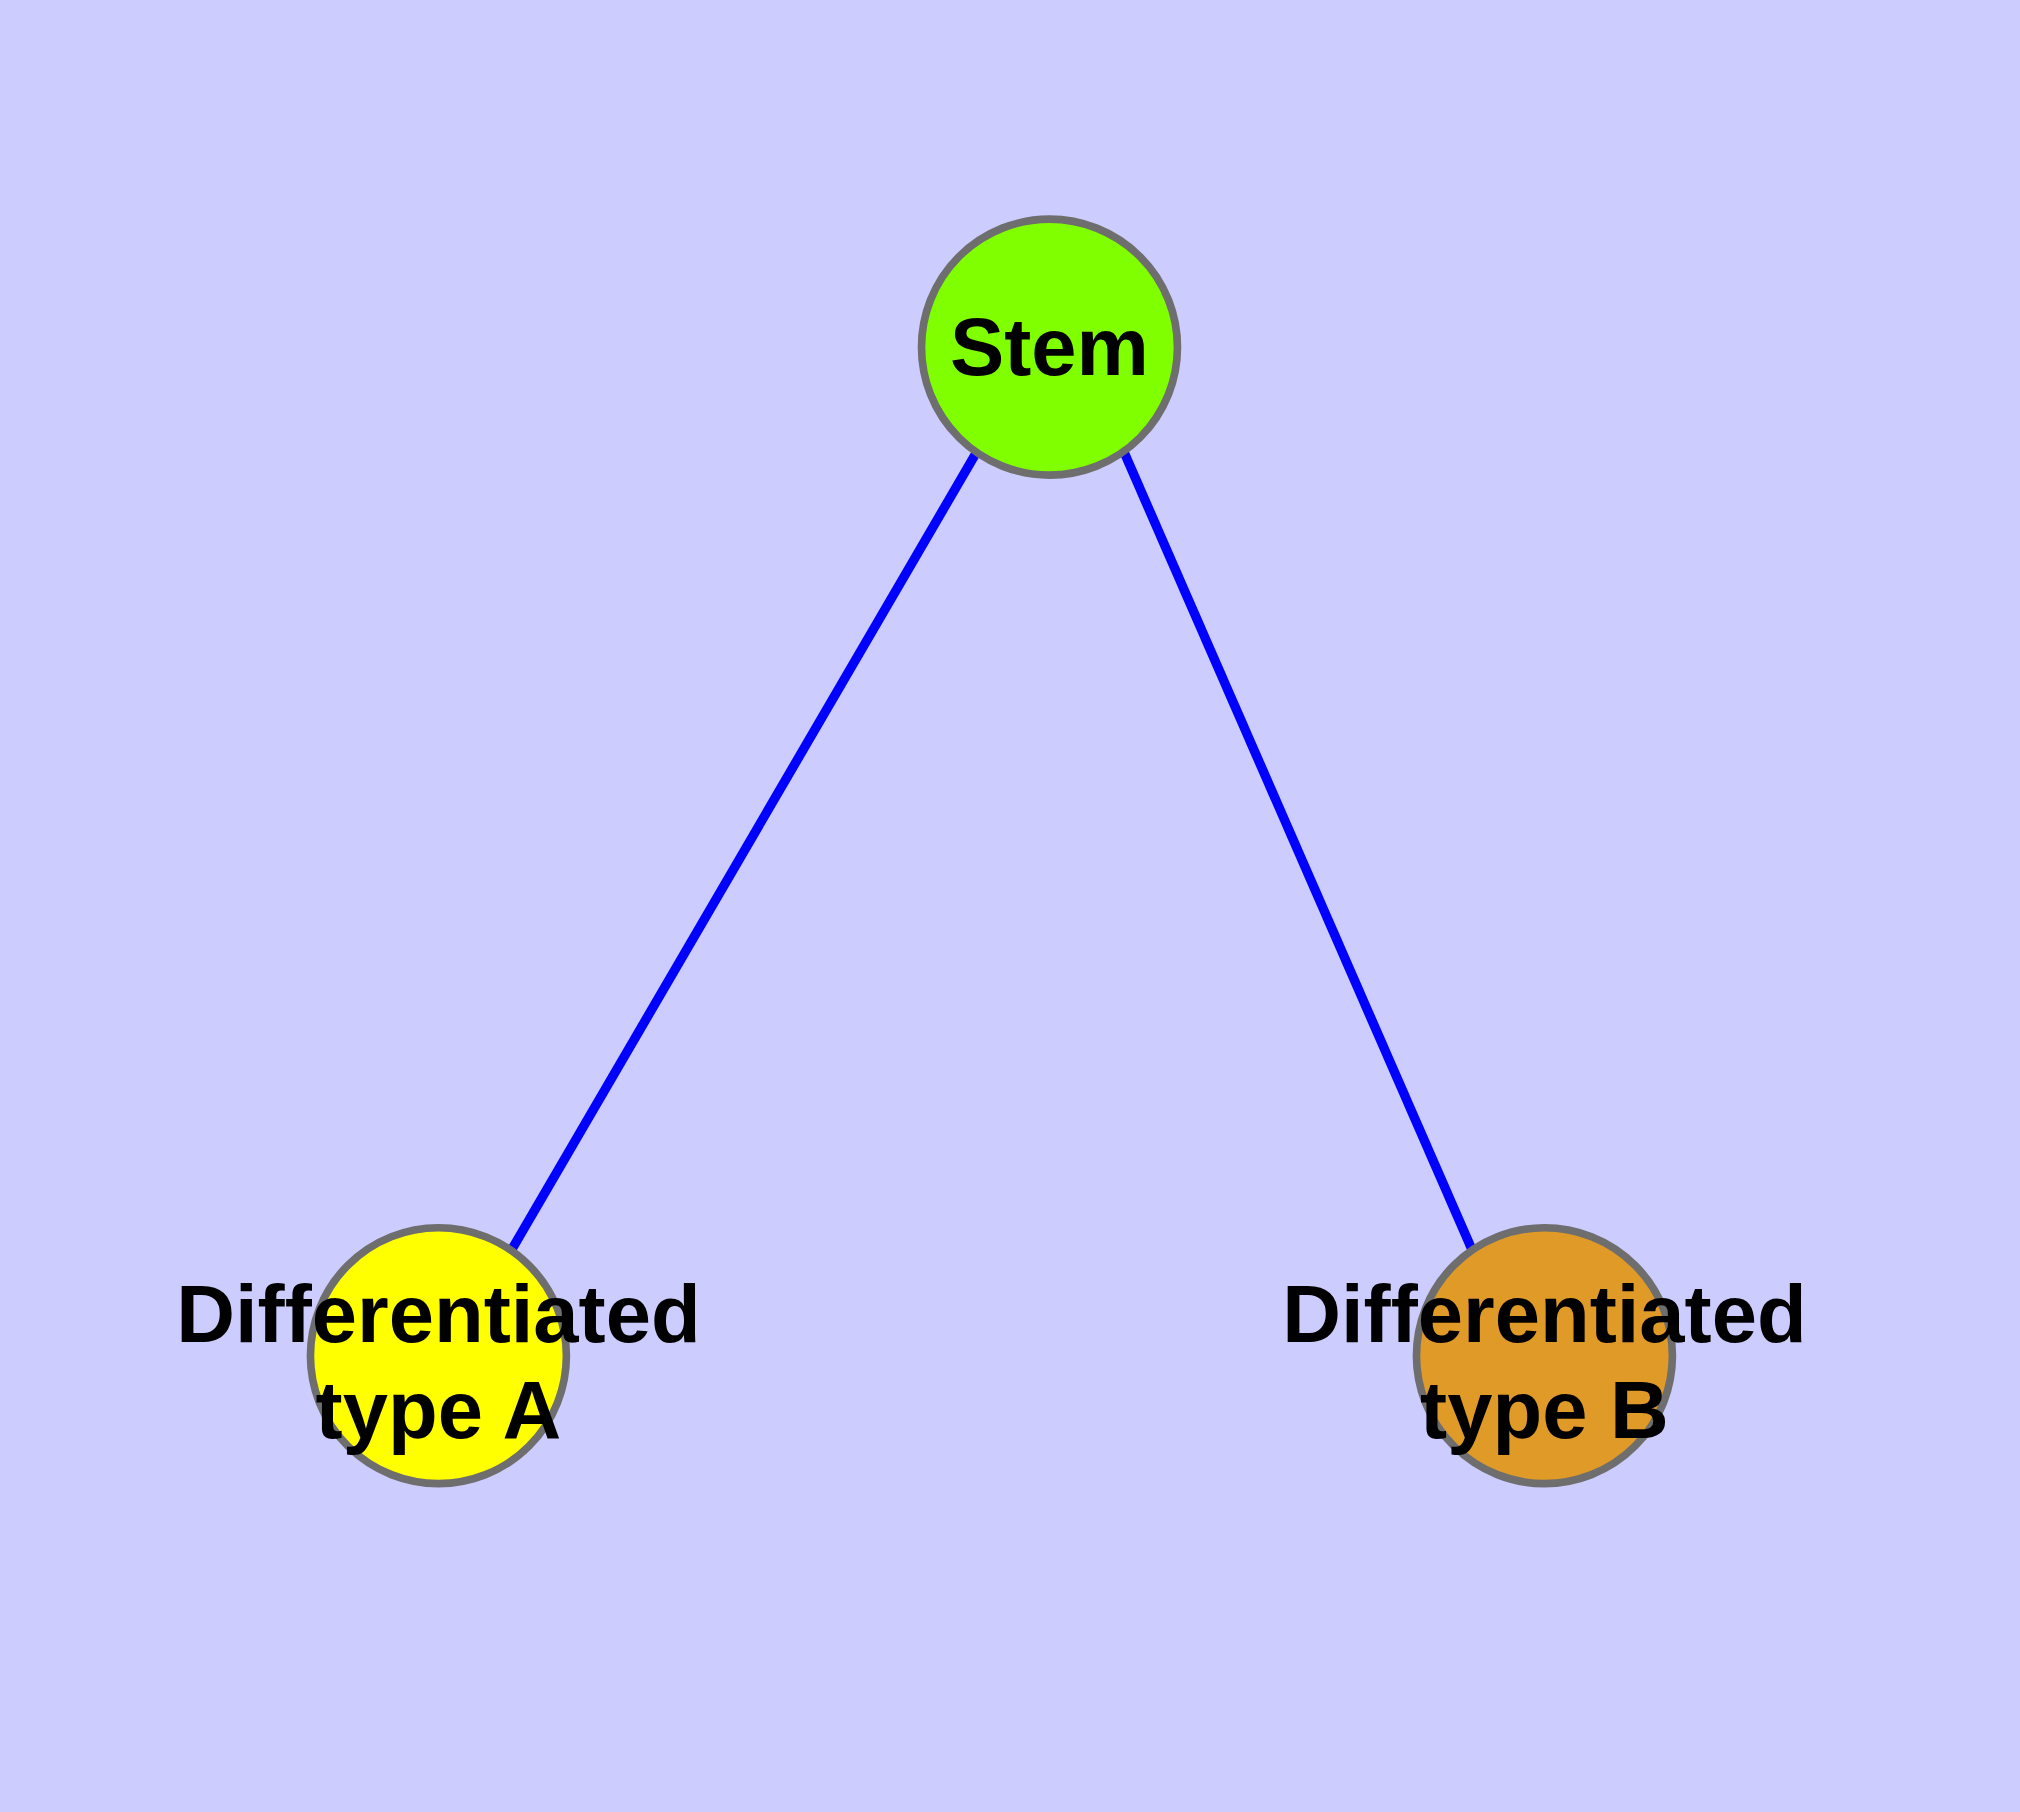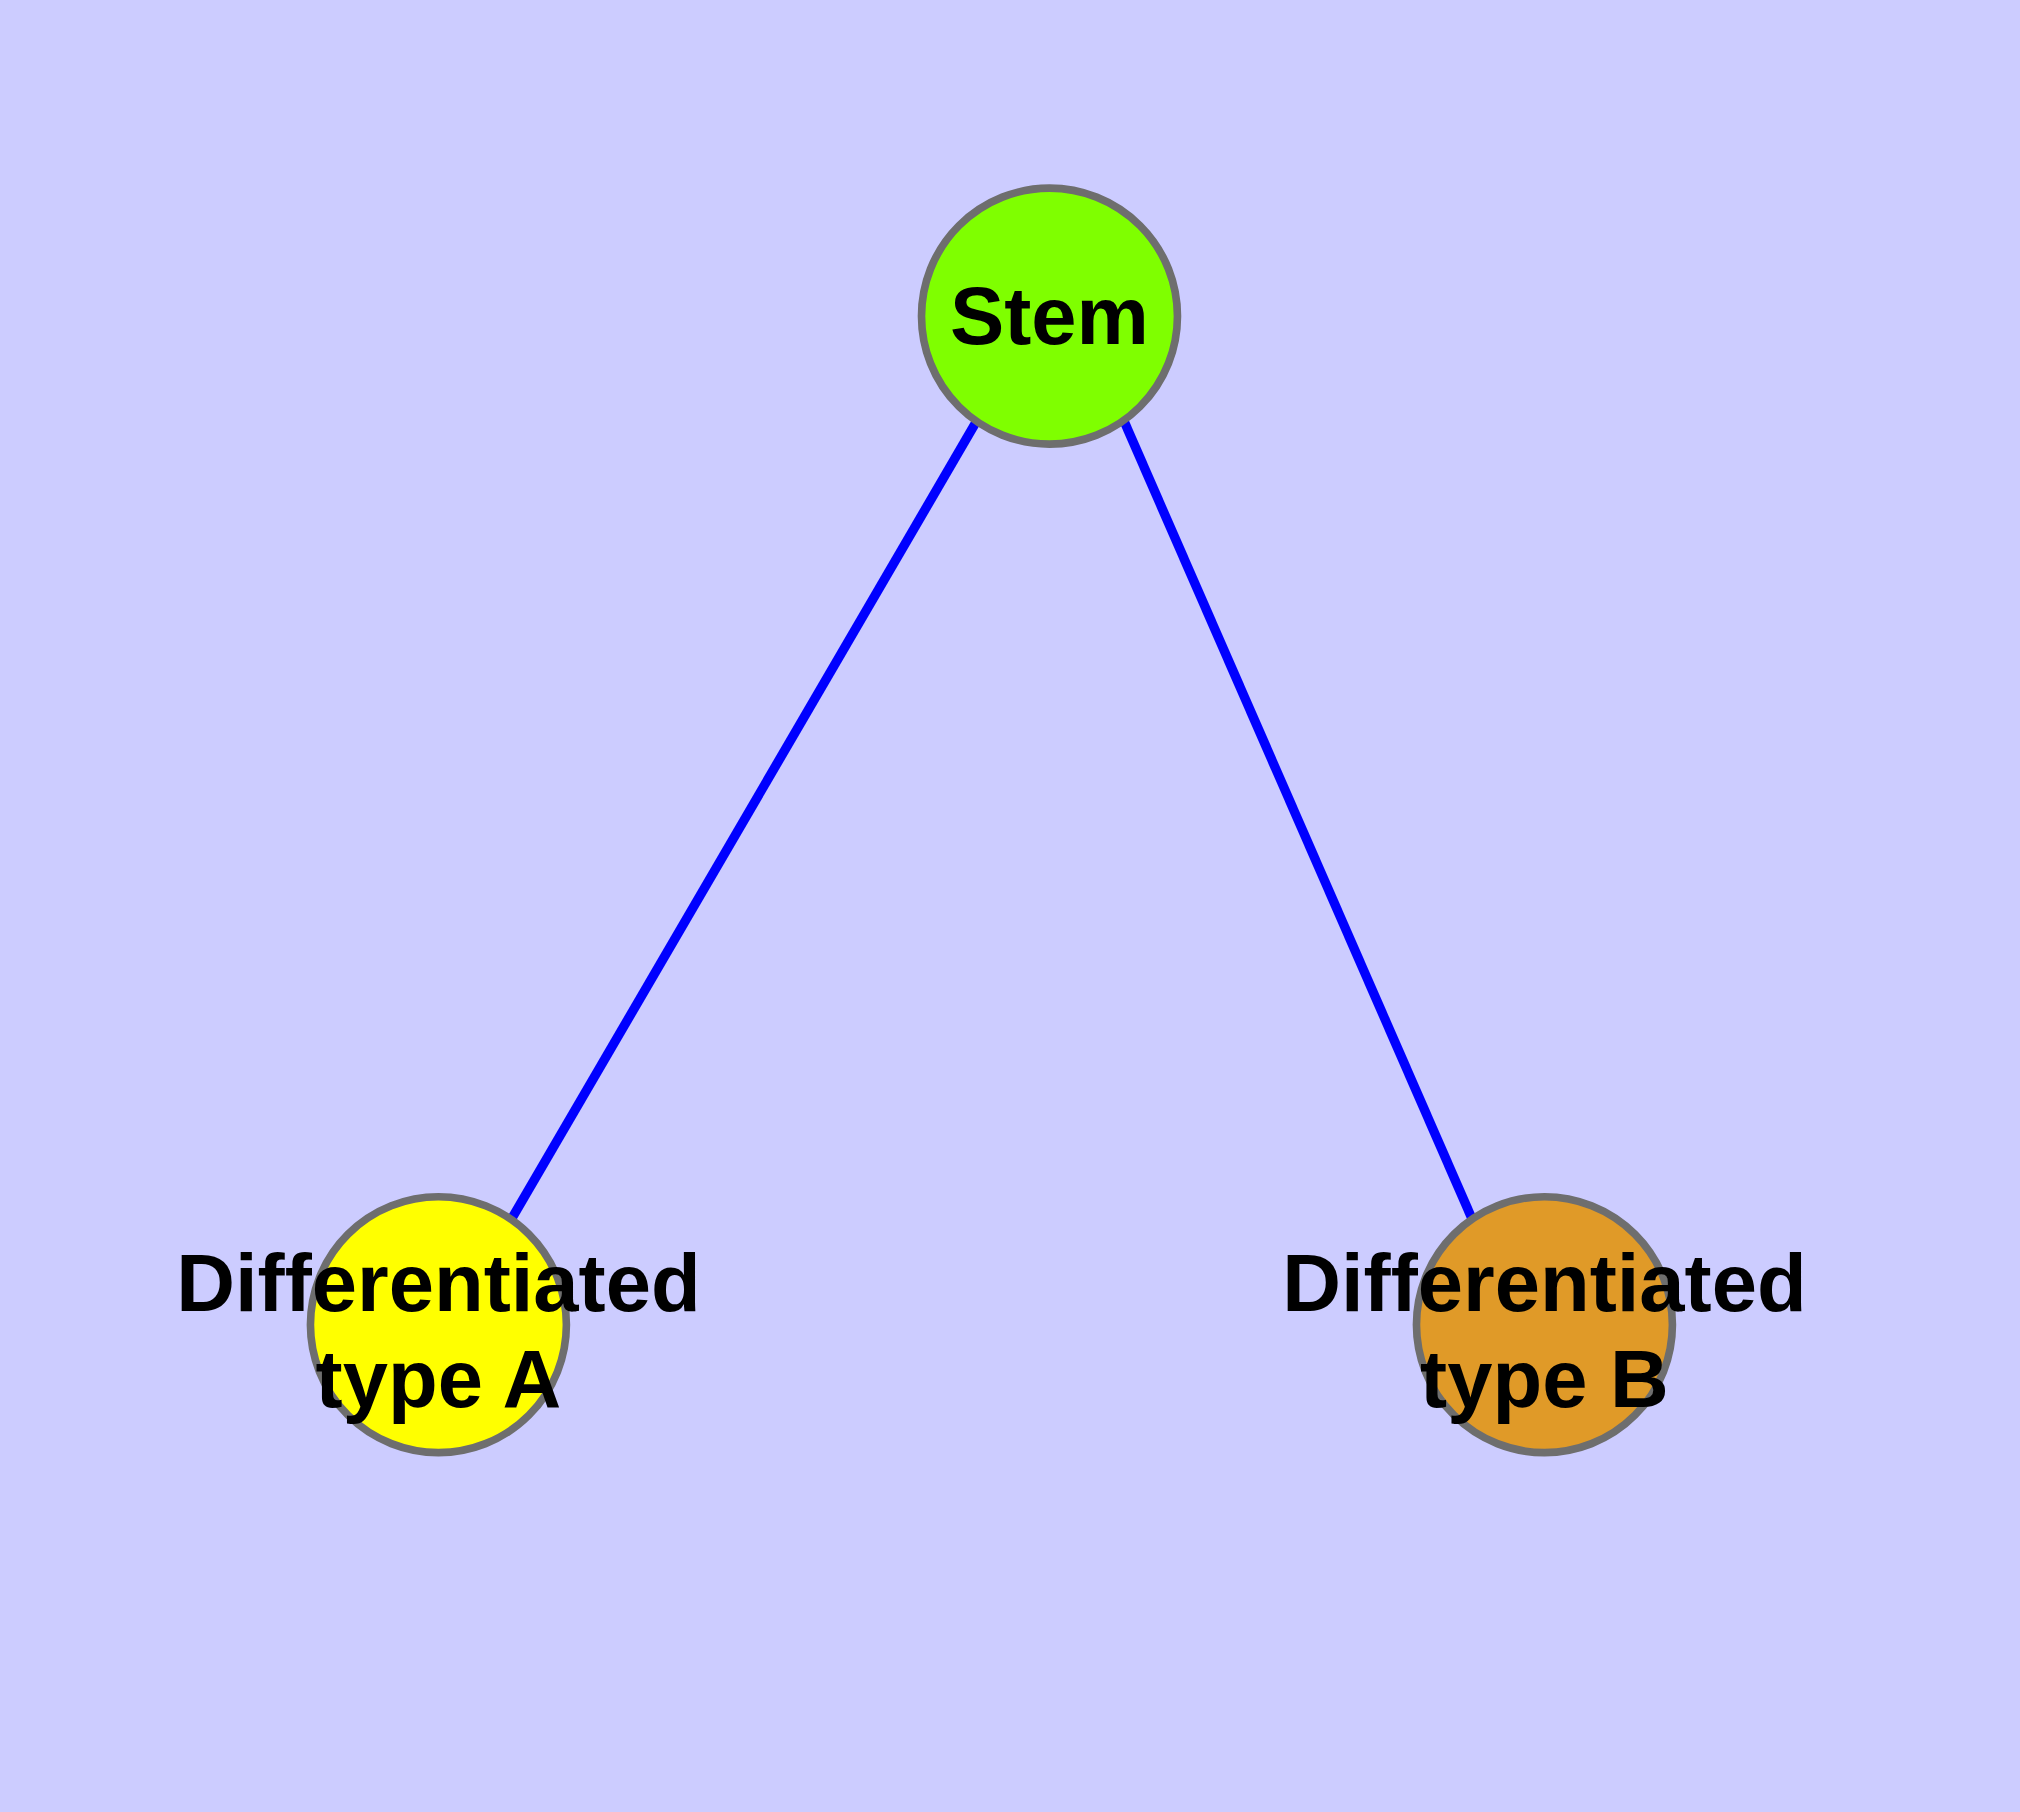--- a/index.html
+++ b/index.html
@@ -7,20 +7,21 @@
     padding: 0;
     background: #ccccff;
   }
   #stage {
     position: relative;
     width: 2021px;
     height: 1589px;
     background: #ccccff;
     overflow: hidden;
     font-family: "Liberation Sans", sans-serif;
+    margin-top: 31px;
   }
   #graph-svg {
     position: absolute;
     left: 0;
     top: 0;
     width: 2021px;
     height: 1812px;
     display: block;
   }
   .node-label {

